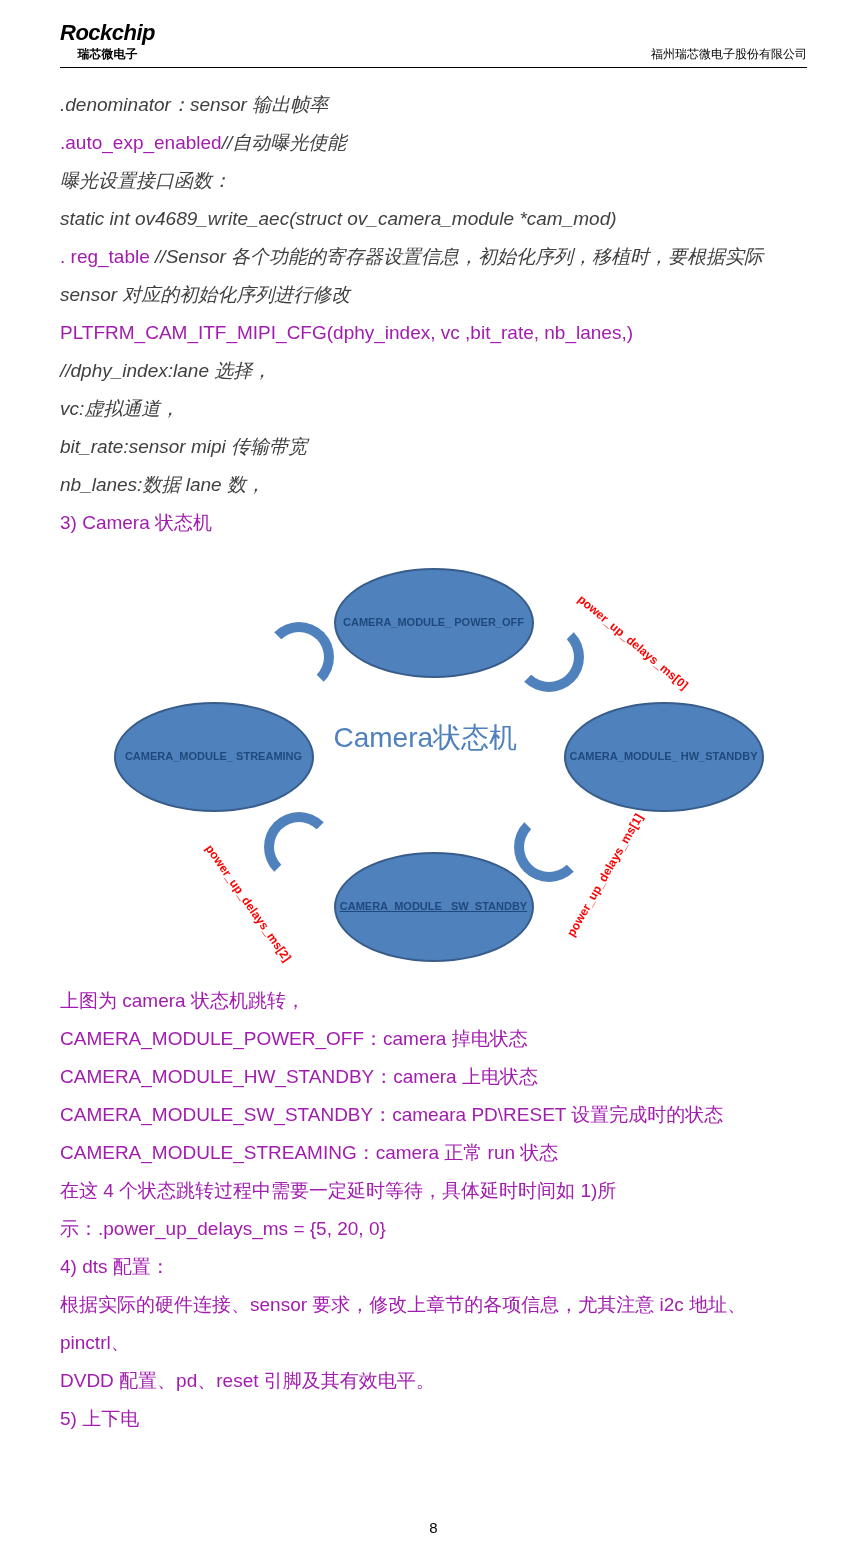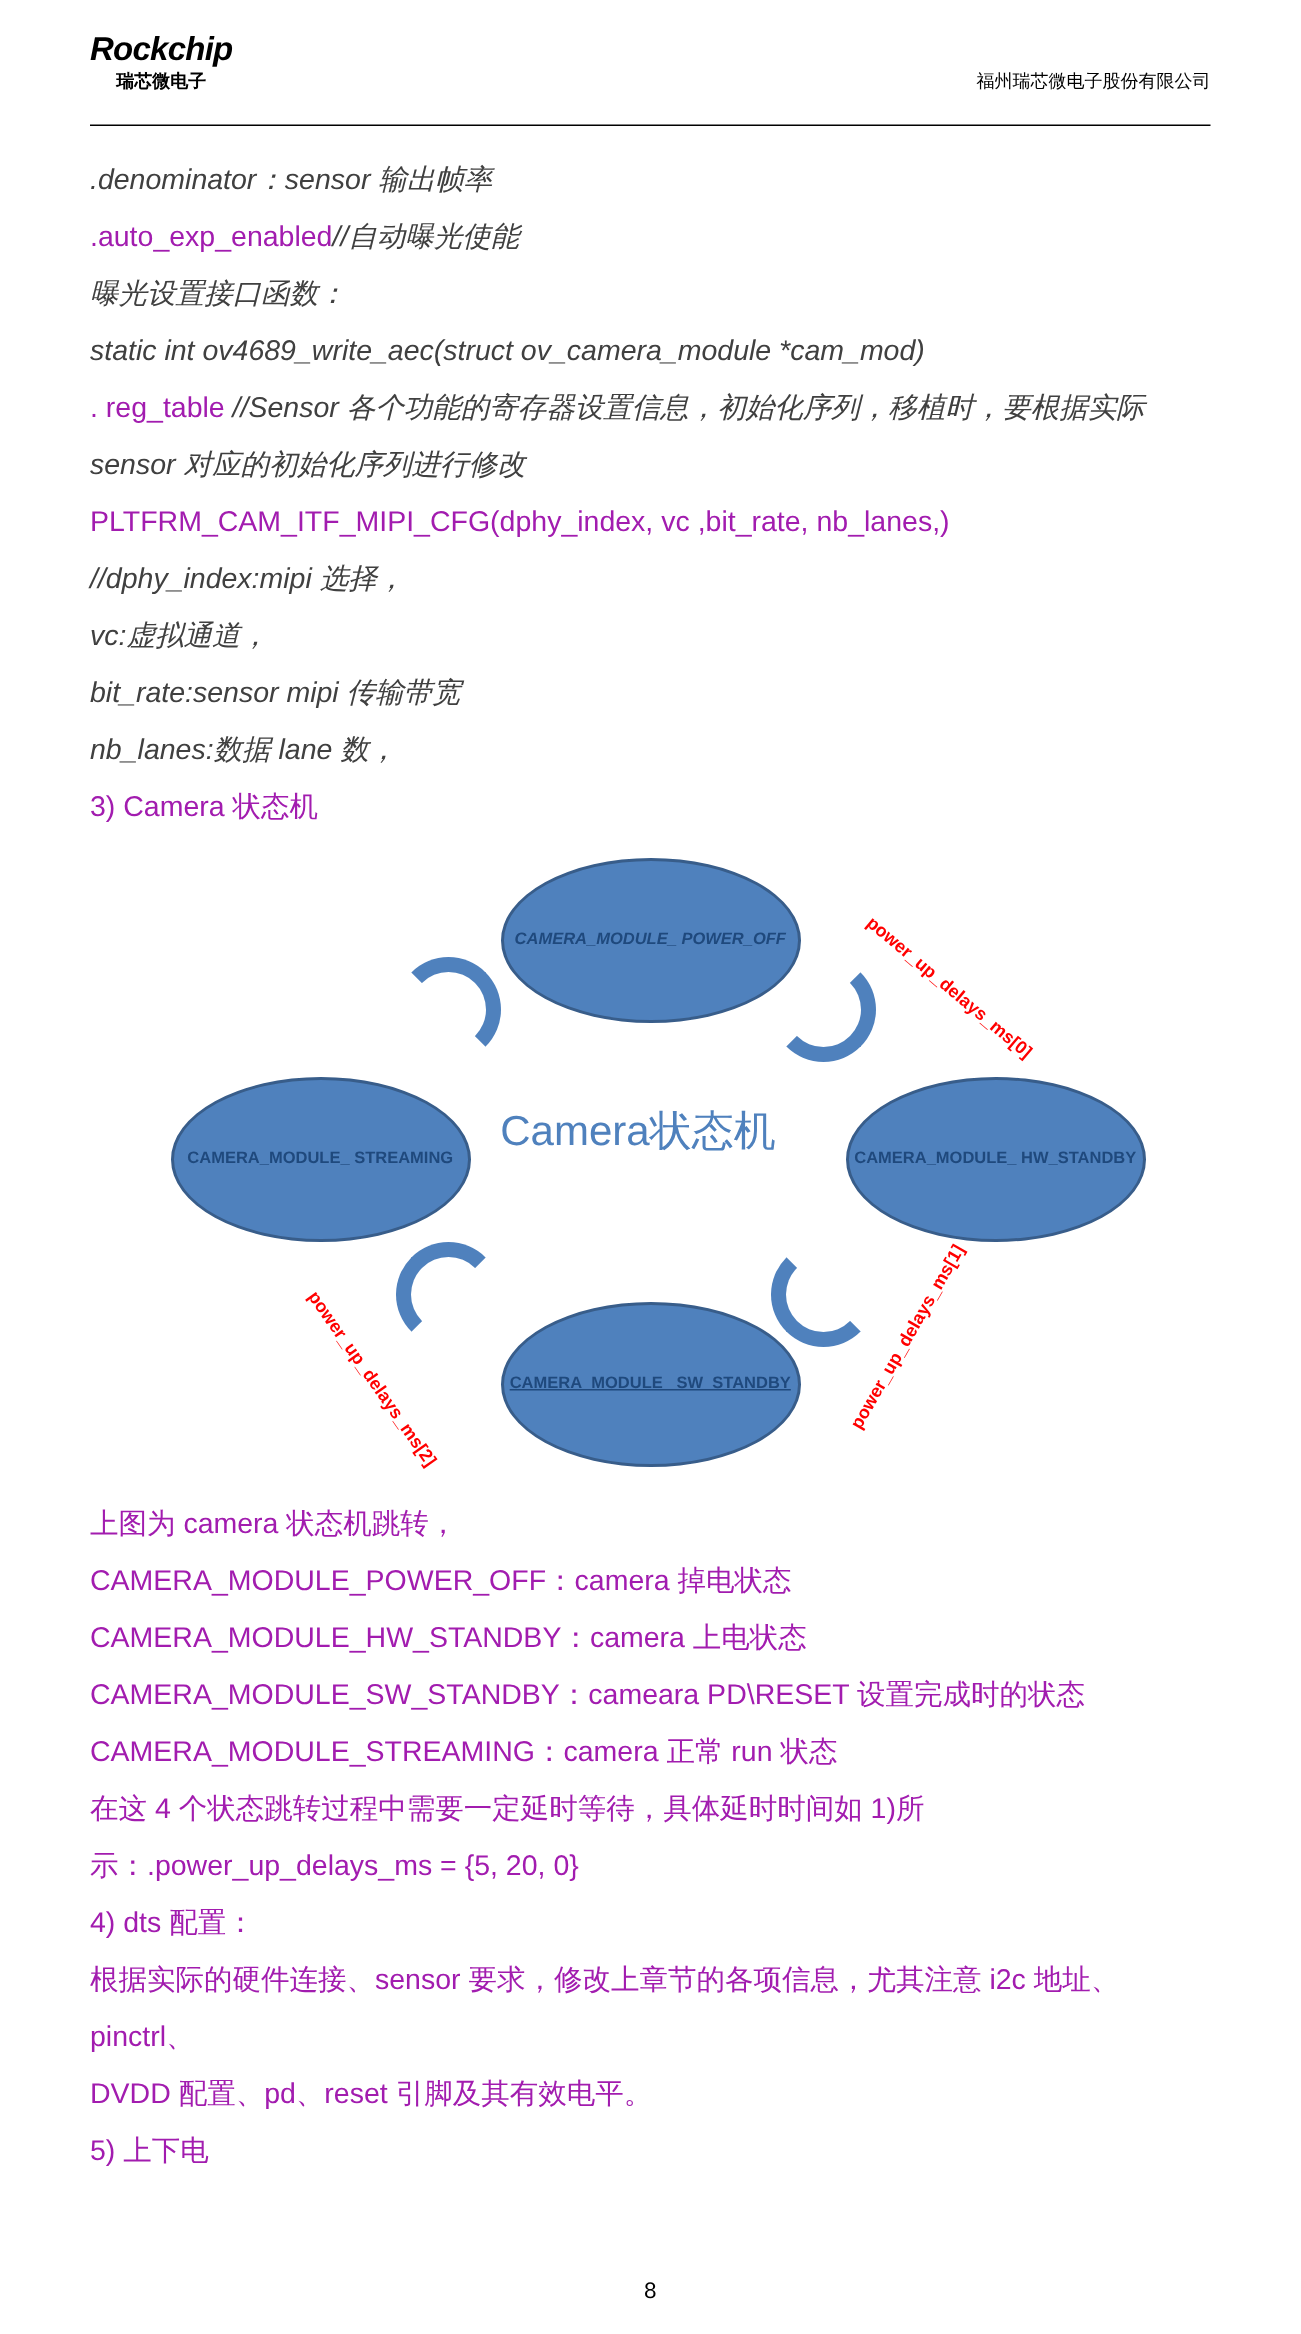--- a/index.html
+++ b/index.html
@@ -11,21 +11,21 @@
     font-size: 19px;
     color: #000;
     position: relative;
     padding: 20px 60px 0 60px;
   }
   .header {
     display: flex;
     justify-content: space-between;
     align-items: flex-end;
     border-bottom: 1px solid #000;
-    padding-bottom: 20px;
+    padding-bottom: 4px;
     margin-bottom: 18px;
   }
   .logo-block { display: flex; flex-direction: column; align-items: center; }
   .logo-main { font-weight: bold; font-style: italic; font-size: 22px; color: #000; letter-spacing: -0.5px; }
   .logo-sub  { font-size: 12px; font-weight: bold; }
   .header-right { font-size: 12px; }
   .line { line-height: 2.0; }
   .red-italic { color: #404040; font-style: italic; }
   .black { color: #a21caf; }
   .diagram {
@@ -41,21 +41,21 @@
     border-radius: 50%;
     display: flex;
     align-items: center;
     justify-content: center;
     text-align: center;
     color: #1f497d;
     font-weight: bold;
     font-size: 11px;
     line-height: 1.2;
   }
-  .ell-top    { left: 250px; top: 4px;    width: 200px; height: 110px; font-style: italic; }
+  .ell-top    { left: 250px; top: 16px;    width: 200px; height: 110px; }
   .ell-right  { left: 480px; top: 150px; width: 200px; height: 110px; }
   .ell-bottom { left: 250px; top: 300px; width: 200px; height: 110px; text-decoration: underline; }
   .ell-left   { left: 30px;  top: 150px; width: 200px; height: 110px; }
   .center-label {
     position: absolute;
     left: 250px; top: 167px;
     font-size: 28px;
     color: #4f81bd;
   }
   .arrow-curve {
@@ -102,21 +102,21 @@
 <p class="line">
   <span class="black">.auto_exp_enabled</span><span class="red-italic">//自动曝光使能</span>
 </p>
 <p class="line red-italic">曝光设置接口函数：</p>
 <p class="line red-italic">static int ov4689_write_aec(struct ov_camera_module *cam_mod)</p>
 <p class="line">
   <span class="black">. reg_table </span><span class="red-italic">//Sensor 各个功能的寄存器设置信息，初始化序列，移植时，要根据实际</span>
 </p>
 <p class="line red-italic">sensor 对应的初始化序列进行修改</p>
 <p class="line black">PLTFRM_CAM_ITF_MIPI_CFG(dphy_index, vc ,bit_rate, nb_lanes,)</p>
-<p class="line red-italic">//dphy_index:mipi 选择，</p>
+<p class="line red-italic">//dphy_index:lane 选择，</p>
 <p class="line red-italic">vc:虚拟通道，</p>
 <p class="line red-italic">bit_rate:sensor mipi 传输带宽</p>
 <p class="line red-italic">nb_lanes:数据 lane 数，</p>
 <p class="line black">3)   Camera 状态机</p>
 
 <div class="diagram">
   <div class="ellip ell-top">
       <span>CAMERA_MODULE_
 POWER_OFF</span>
     </div>

